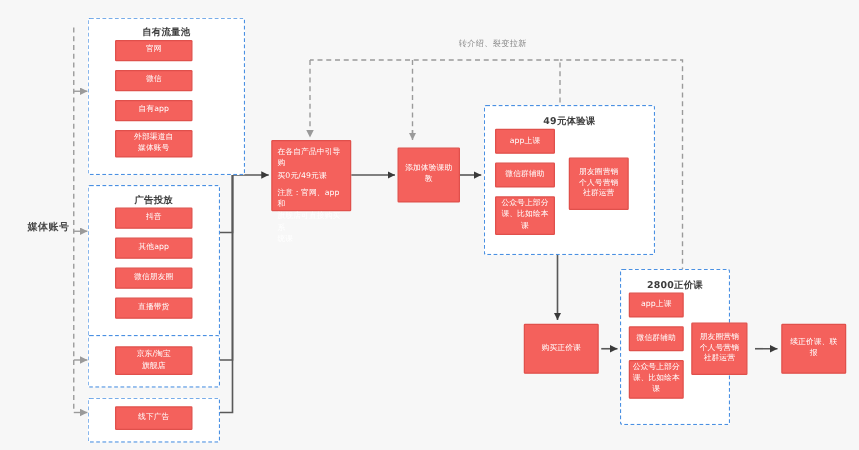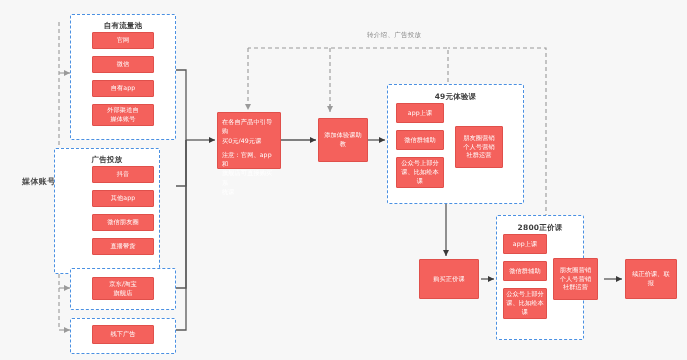--- a/index.html
+++ b/index.html
@@ -140,32 +140,32 @@
       <path d="M330,104 L330,112"></path>
     </g>
 
     <g stroke="#9a9a9a" stroke-width="1.1" fill="none" stroke-dasharray="4,3">
       <path d="M546,218 L546,48 L448,48"></path>
     </g>
   </svg>
 
   <div class="side-label" style="left:22px;top:176px;">媒体账号</div>
 
-  <div class="flow-label" style="left:367px;top:31px;">转介绍、广告投放</div>
-
-  <div class="grp" style="left:70px;top:14px;width:106px;height:126px;text-decoration:underline;">
+  <div class="flow-label" style="left:367px;top:31px;">转介绍、裂变拉新</div>
+
+  <div class="grp" style="left:70px;top:14px;width:126px;height:126px;text-decoration:underline;">
     <div class="grp-title" style="top:6px;">自有流量池</div>
   </div>
   <div class="node" style="left:92px;top:32px;width:62px;height:17px;">官网</div>
   <div class="node" style="left:92px;top:56px;width:62px;height:17px;">微信</div>
   <div class="node" style="left:92px;top:80px;width:62px;height:17px;">自有app</div>
   <div class="node" style="left:92px;top:104px;width:62px;height:22px;white-space:pre-line;">外部渠道自
 媒体账号</div>
 
-  <div class="grp" style="left:54px;top:148px;width:106px;height:126px;">
+  <div class="grp" style="left:70px;top:148px;width:106px;height:126px;">
     <div class="grp-title" style="top:6px;">广告投放</div>
   </div>
   <div class="node" style="left:92px;top:166px;width:62px;height:17px;">抖音</div>
   <div class="node" style="left:92px;top:190px;width:62px;height:17px;">其他app</div>
   <div class="node" style="left:92px;top:214px;width:62px;height:17px;">微信朋友圈</div>
   <div class="node" style="left:92px;top:238px;width:62px;height:17px;">直播带货</div>
 
   <div class="grp" style="left:70px;top:268px;width:106px;height:42px;"></div>
   <div class="node" style="left:92px;top:277px;width:62px;height:23px;white-space:pre-line;">京东/淘宝
 旗舰店</div>

